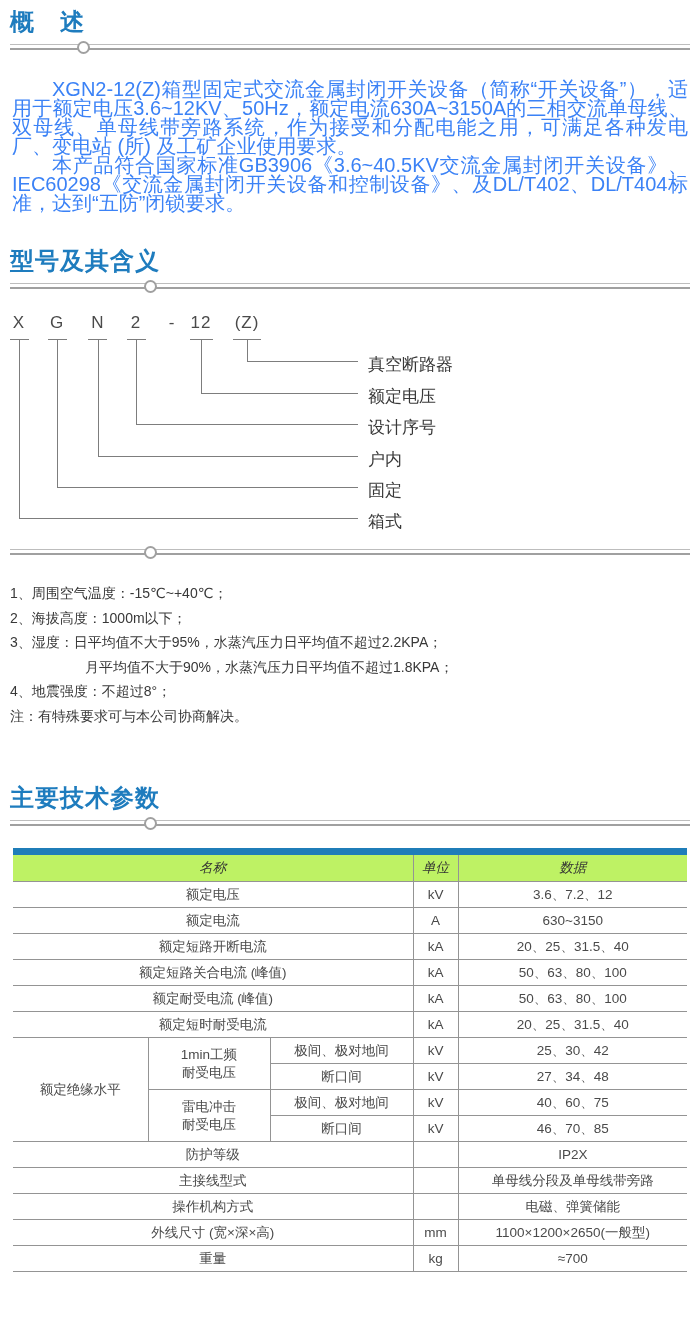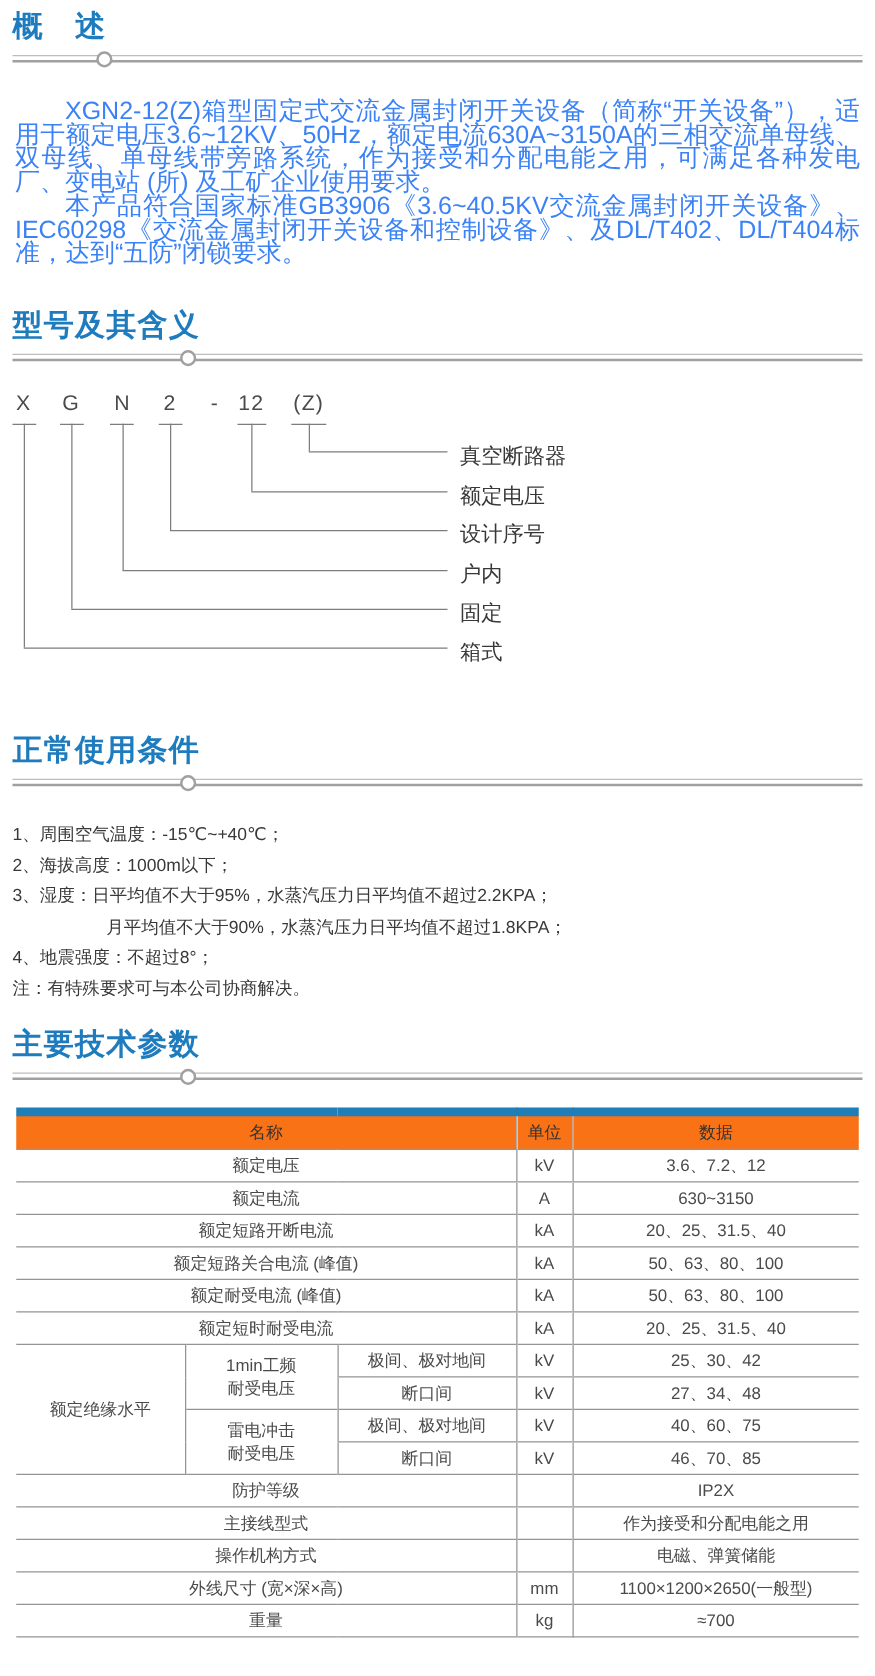--- a/index.html
+++ b/index.html
@@ -48,33 +48,33 @@
     position:absolute;left:358px;font-size:17px;color:#383838;white-space:nowrap;
   }
 
   
   .sec3 .sec-title{margin-top:46px;}
   .cond-list{margin:26px 10px 0 10px;}
   .cond-item{font-size:14px;line-height:24.5px;color:#383838;}
   .cond-item.cont{padding-left:75px;}
 
   
-  .sec4 .sec-title{margin-top:20px;}
+  .sec4 .sec-title{margin-top:56px;}
   table.tech{
     border-collapse:collapse;table-layout:fixed;
     width:674px;margin:22px 0 0 13px;
     border-top:7px solid #1f7db8;
     font-size:13.5px;color:#4a4a4a;
   }
   table.tech td{
     border-top:1px solid #949494;height:25px;padding:0 4px;
     text-align:center;overflow:hidden;
   }
   table.tech tr.head td{
-    background:#f97316;height:26px;color:#333333;
+    background:#bef264;height:26px;color:#333333;font-style:italic;
   }
   table.tech tr.last td{border-bottom:1px solid #949494;}
   td.name{text-align:left;padding-left:10px;}
   td.vl{border-left:1px solid #949494;}
   td.vr{border-right:1px solid #949494;}
   td.group{white-space:pre-line;line-height:18px;}
 </style>
 </head>
 <body>
 
@@ -131,21 +131,20 @@
       <span class="d-label" style="top:42px">真空断路器</span>
       <span class="d-label" style="top:74px">额定电压</span>
       <span class="d-label" style="top:105px">设计序号</span>
       <span class="d-label" style="top:137px">户内</span>
       <span class="d-label" style="top:168px">固定</span>
       <span class="d-label" style="top:199px">箱式</span>
     </div>
   </div>
 
   <div class="sec3">
-    <div class="sec-title">正常使用条件</div>
     <div class="divider">
       <span class="dot d2"></span>
     </div>
     <div class="cond-list">
       <div class="cond-item">1、周围空气温度：-15℃~+40℃；</div>
       <div class="cond-item">2、海拔高度：1000m以下；</div>
       <div class="cond-item">3、湿度：日平均值不大于95%，水蒸汽压力日平均值不超过2.2KPA；</div>
       <div class="cond-item cont">月平均值不大于90%，水蒸汽压力日平均值不超过1.8KPA；</div>
       <div class="cond-item">4、地震强度：不超过8°；</div>
       <div class="cond-item">注：有特殊要求可与本公司协商解决。</div>
@@ -231,21 +230,21 @@
       </tr>
 
       <tr>
         <td colspan="3" class="name">防护等级</td>
         <td class="vl vr"></td>
         <td>IP2X</td>
       </tr>
       <tr>
         <td colspan="3" class="name">主接线型式</td>
         <td class="vl vr"></td>
-        <td>作为接受和分配电能之用</td>
+        <td>单母线分段及单母线带旁路</td>
       </tr>
       <tr>
         <td colspan="3" class="name">操作机构方式</td>
         <td class="vl vr"></td>
         <td>电磁、弹簧储能</td>
       </tr>
       <tr>
         <td colspan="3" class="name">外线尺寸 (宽×深×高)</td>
         <td class="vl vr">mm</td>
         <td>1100×1200×2650(一般型)</td>

